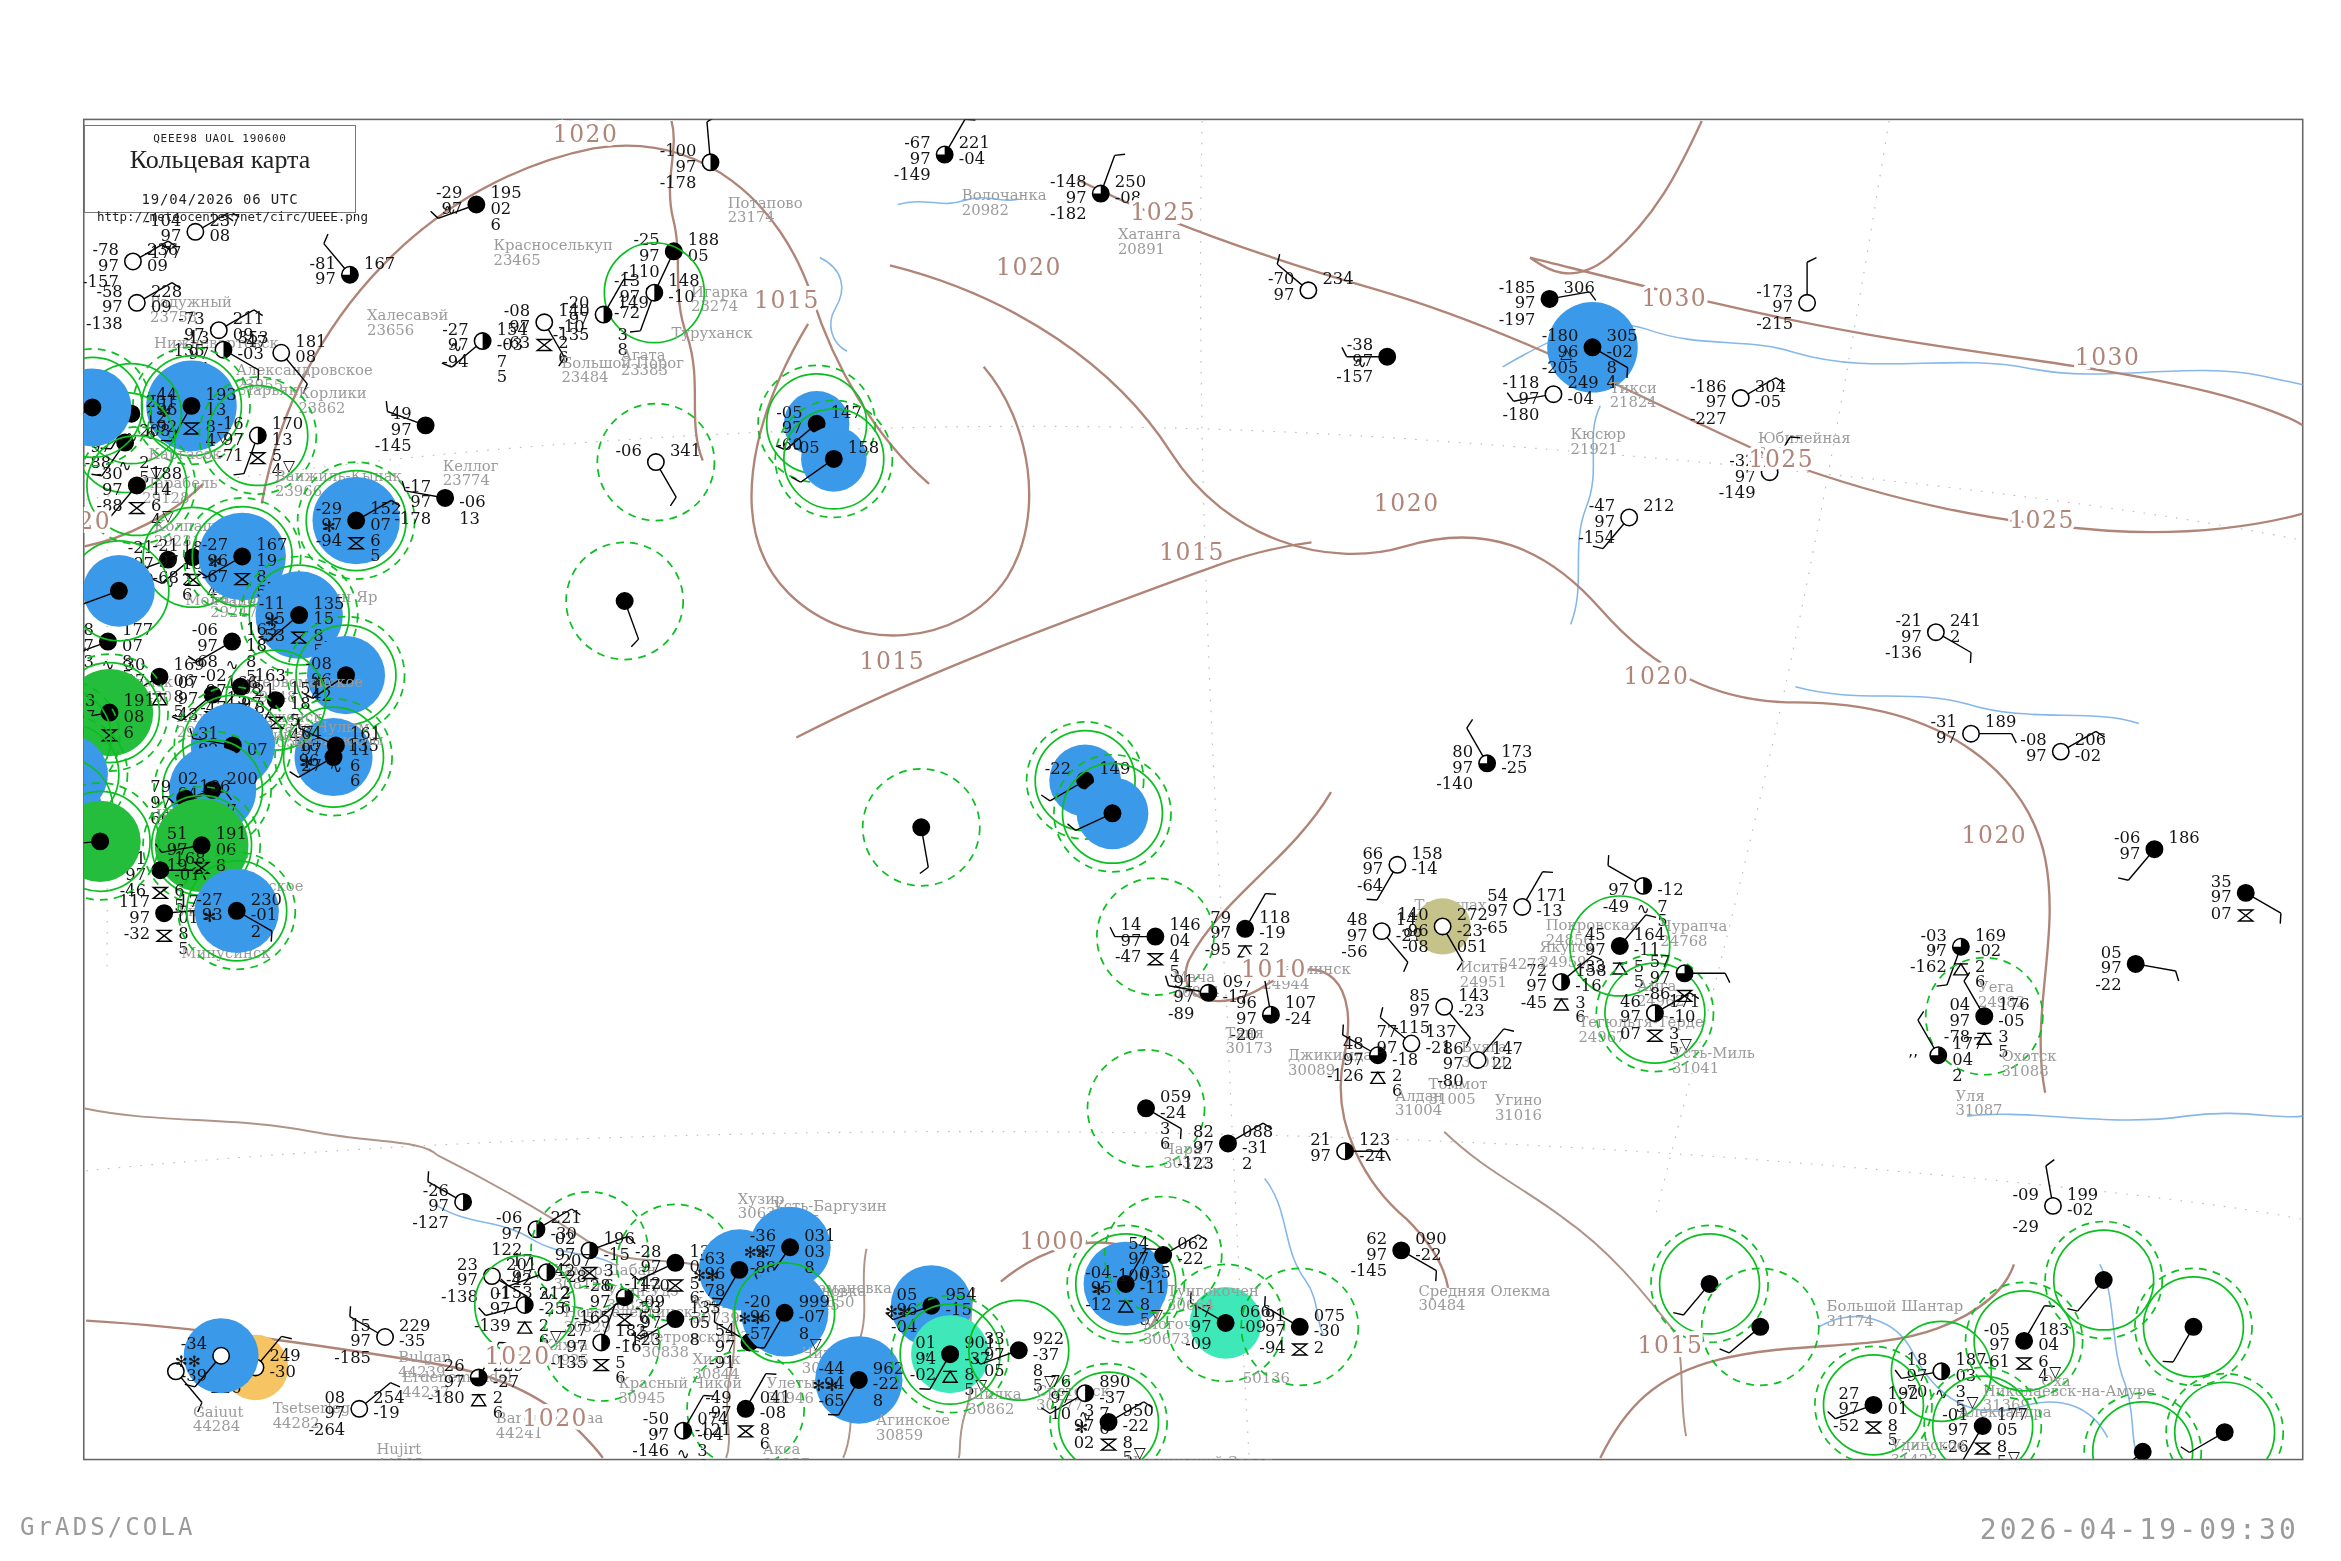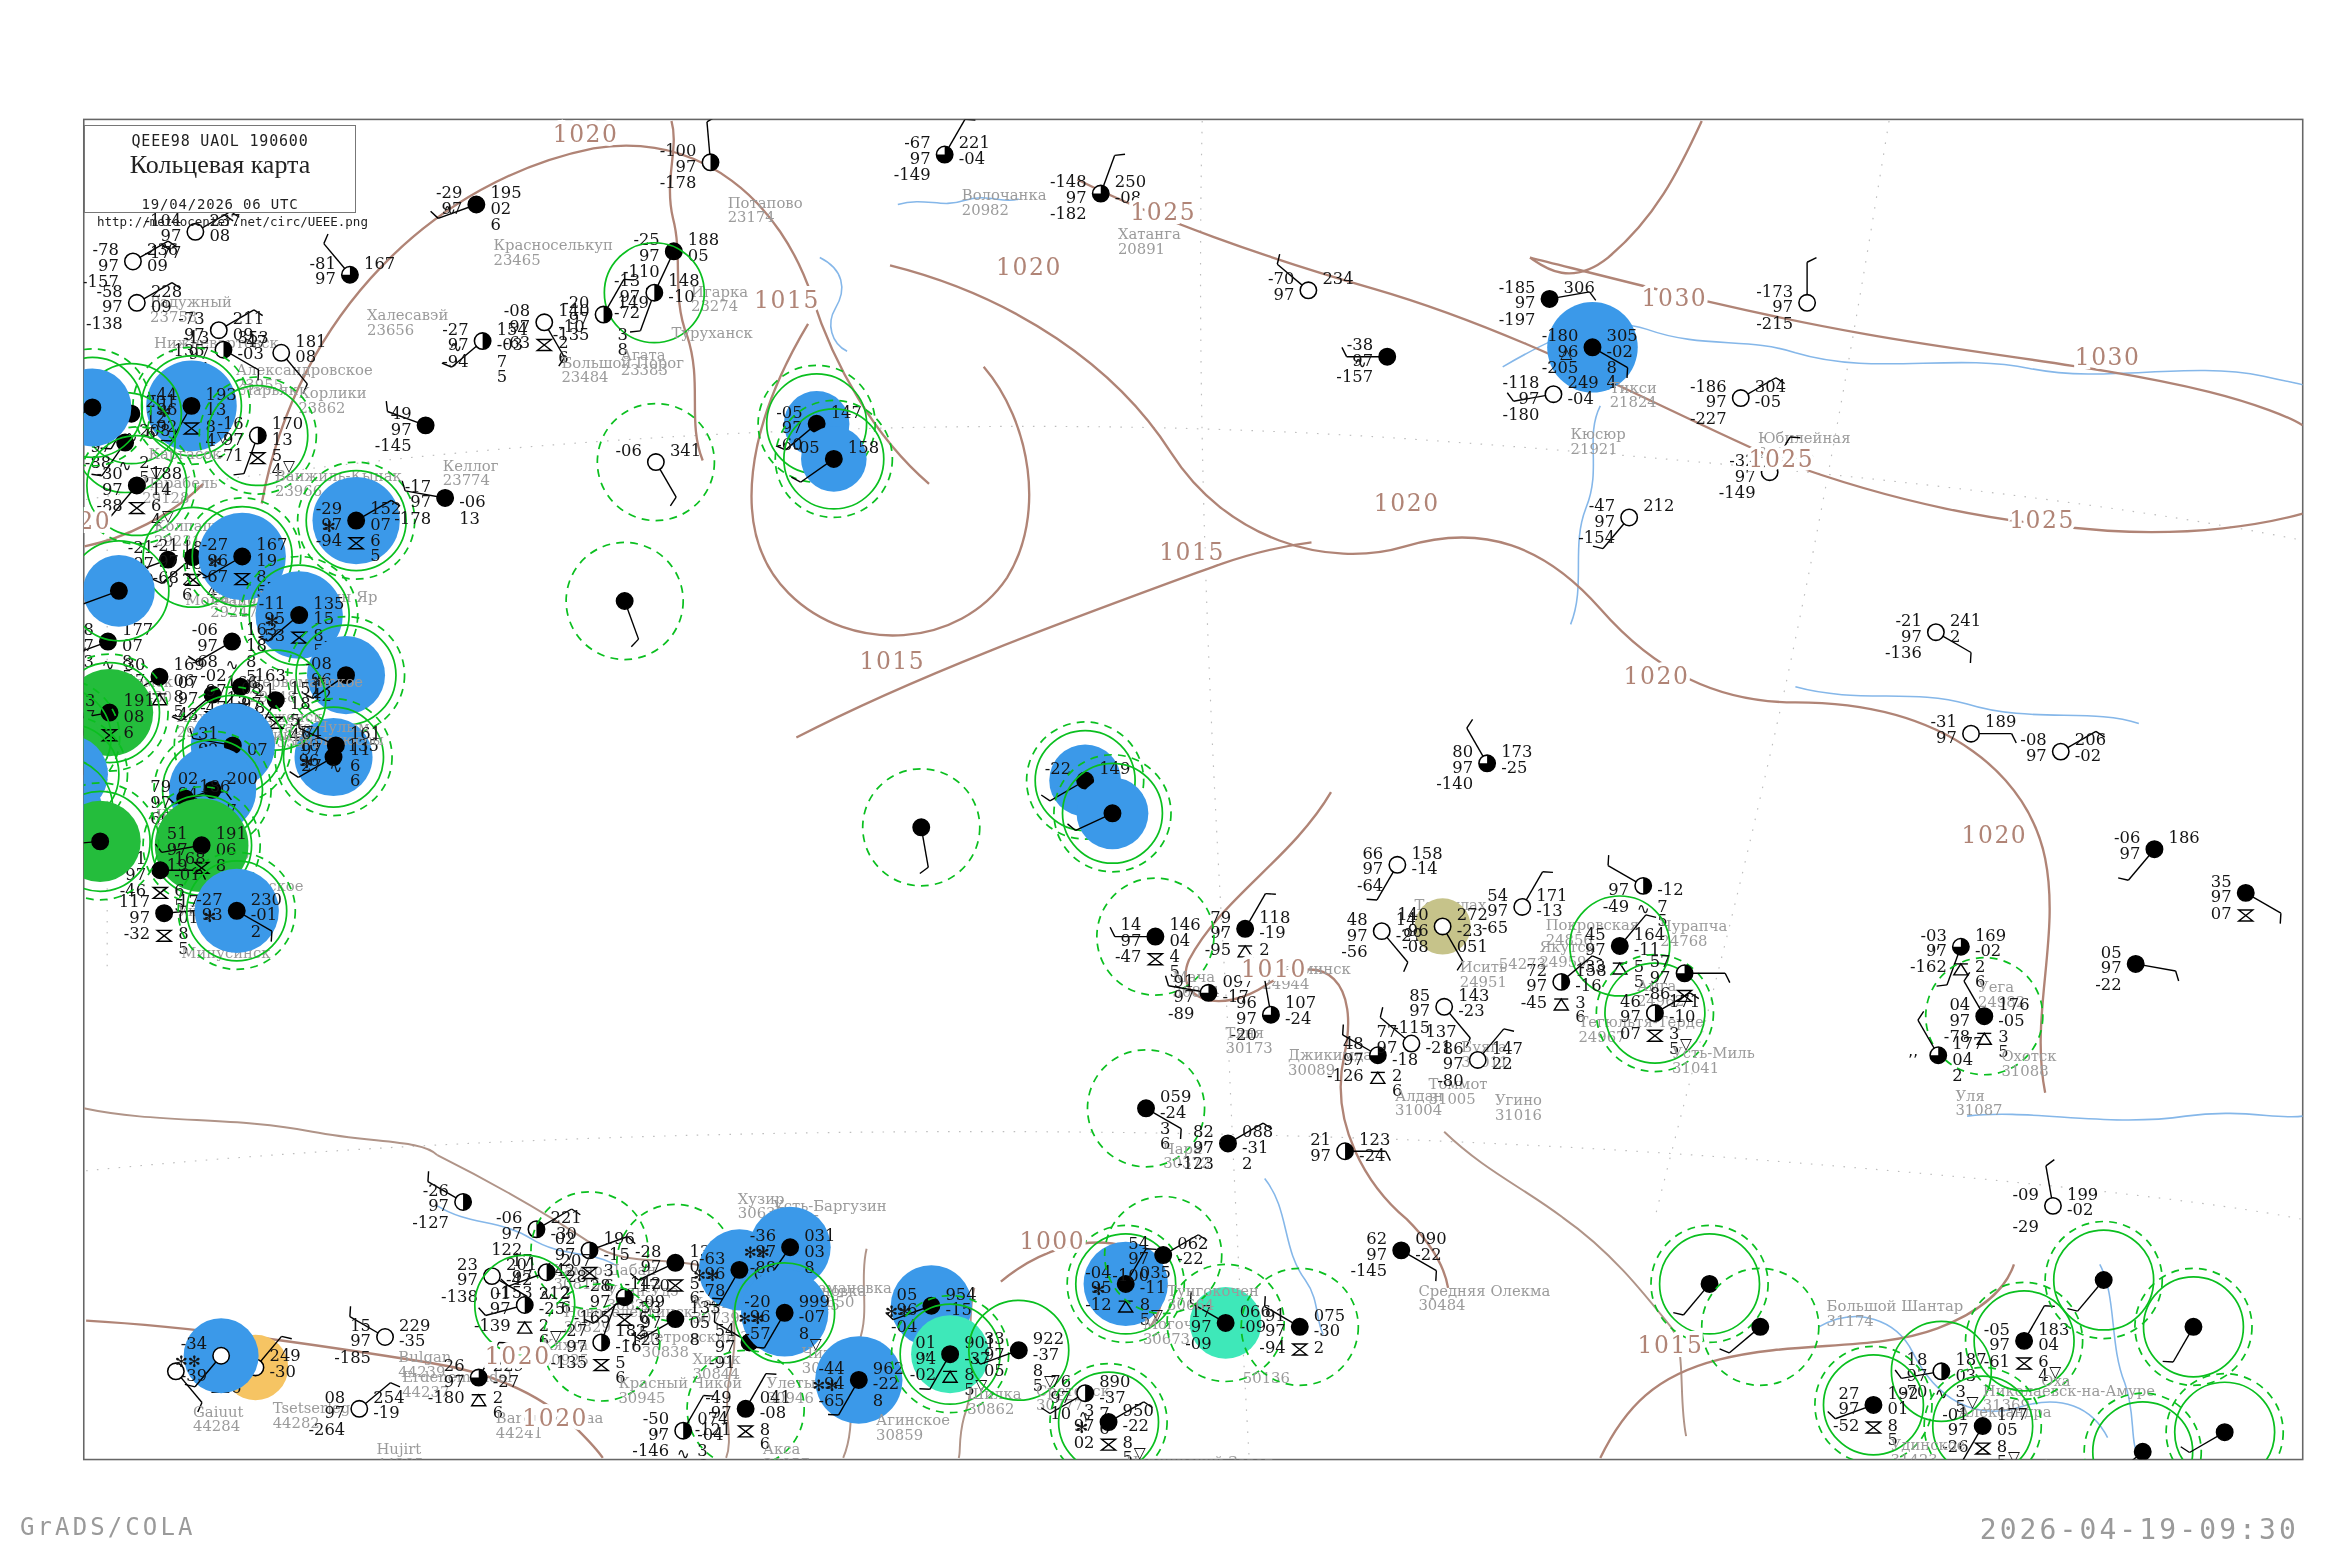--- a/index.html
+++ b/index.html
@@ -1,21 +1,21 @@
 <!DOCTYPE html>
 <html style="font-size:12.5px"><head>
 <meta charset="utf-8">
 <style>
   html,body{margin:0;padding:0;background:#fff;}
   .page{position:relative;width:2342px;height:1561px;background:#ffffff;overflow:hidden;
         font-family:"DejaVu Serif",serif;}
   #map-svg{position:absolute;left:0;top:0;}
   .title-box{position:absolute;left:84px;top:125px;width:270px;height:86px;background:#ffffff;
              border:1.6px solid #777;z-index:5;text-align:center;color:#222;}
-  .title-box .l1{font-family:"DejaVu Sans Mono",monospace;font-size:15px;margin-top:5.5px;letter-spacing:0.8px;}
+  .title-box .l1{font-family:"DejaVu Sans Mono",monospace;font-size:11px;margin-top:5.5px;letter-spacing:0.8px;}
   .title-box .l2{font-family:"Liberation Serif",serif;font-size:26px;margin-top:0.8px;}
   .title-box .l3{font-family:"DejaVu Sans Mono",monospace;font-size:14px;margin-top:16px;letter-spacing:0.8px;}
   .title-box .l4{font-family:"DejaVu Sans Mono",monospace;font-size:12.5px;margin-top:1.6px;padding-left:12px;}
   .caption{position:absolute;left:116px;top:1466px;width:2186px;font-family:"Liberation Serif",serif;
            font-size:20px;color:#3c3c3c;z-index:5;}
   .footer-left{position:absolute;left:20px;top:1513px;font-family:"DejaVu Sans Mono",monospace;
                font-size:24px;color:#9a9a9a;letter-spacing:3.1px;z-index:5;}
   .footer-right{position:absolute;right:43px;top:1513px;font-family:"DejaVu Sans Mono",monospace;
                 font-size:28px;color:#9a9a9a;letter-spacing:3.1px;z-index:5;}
 </style>

